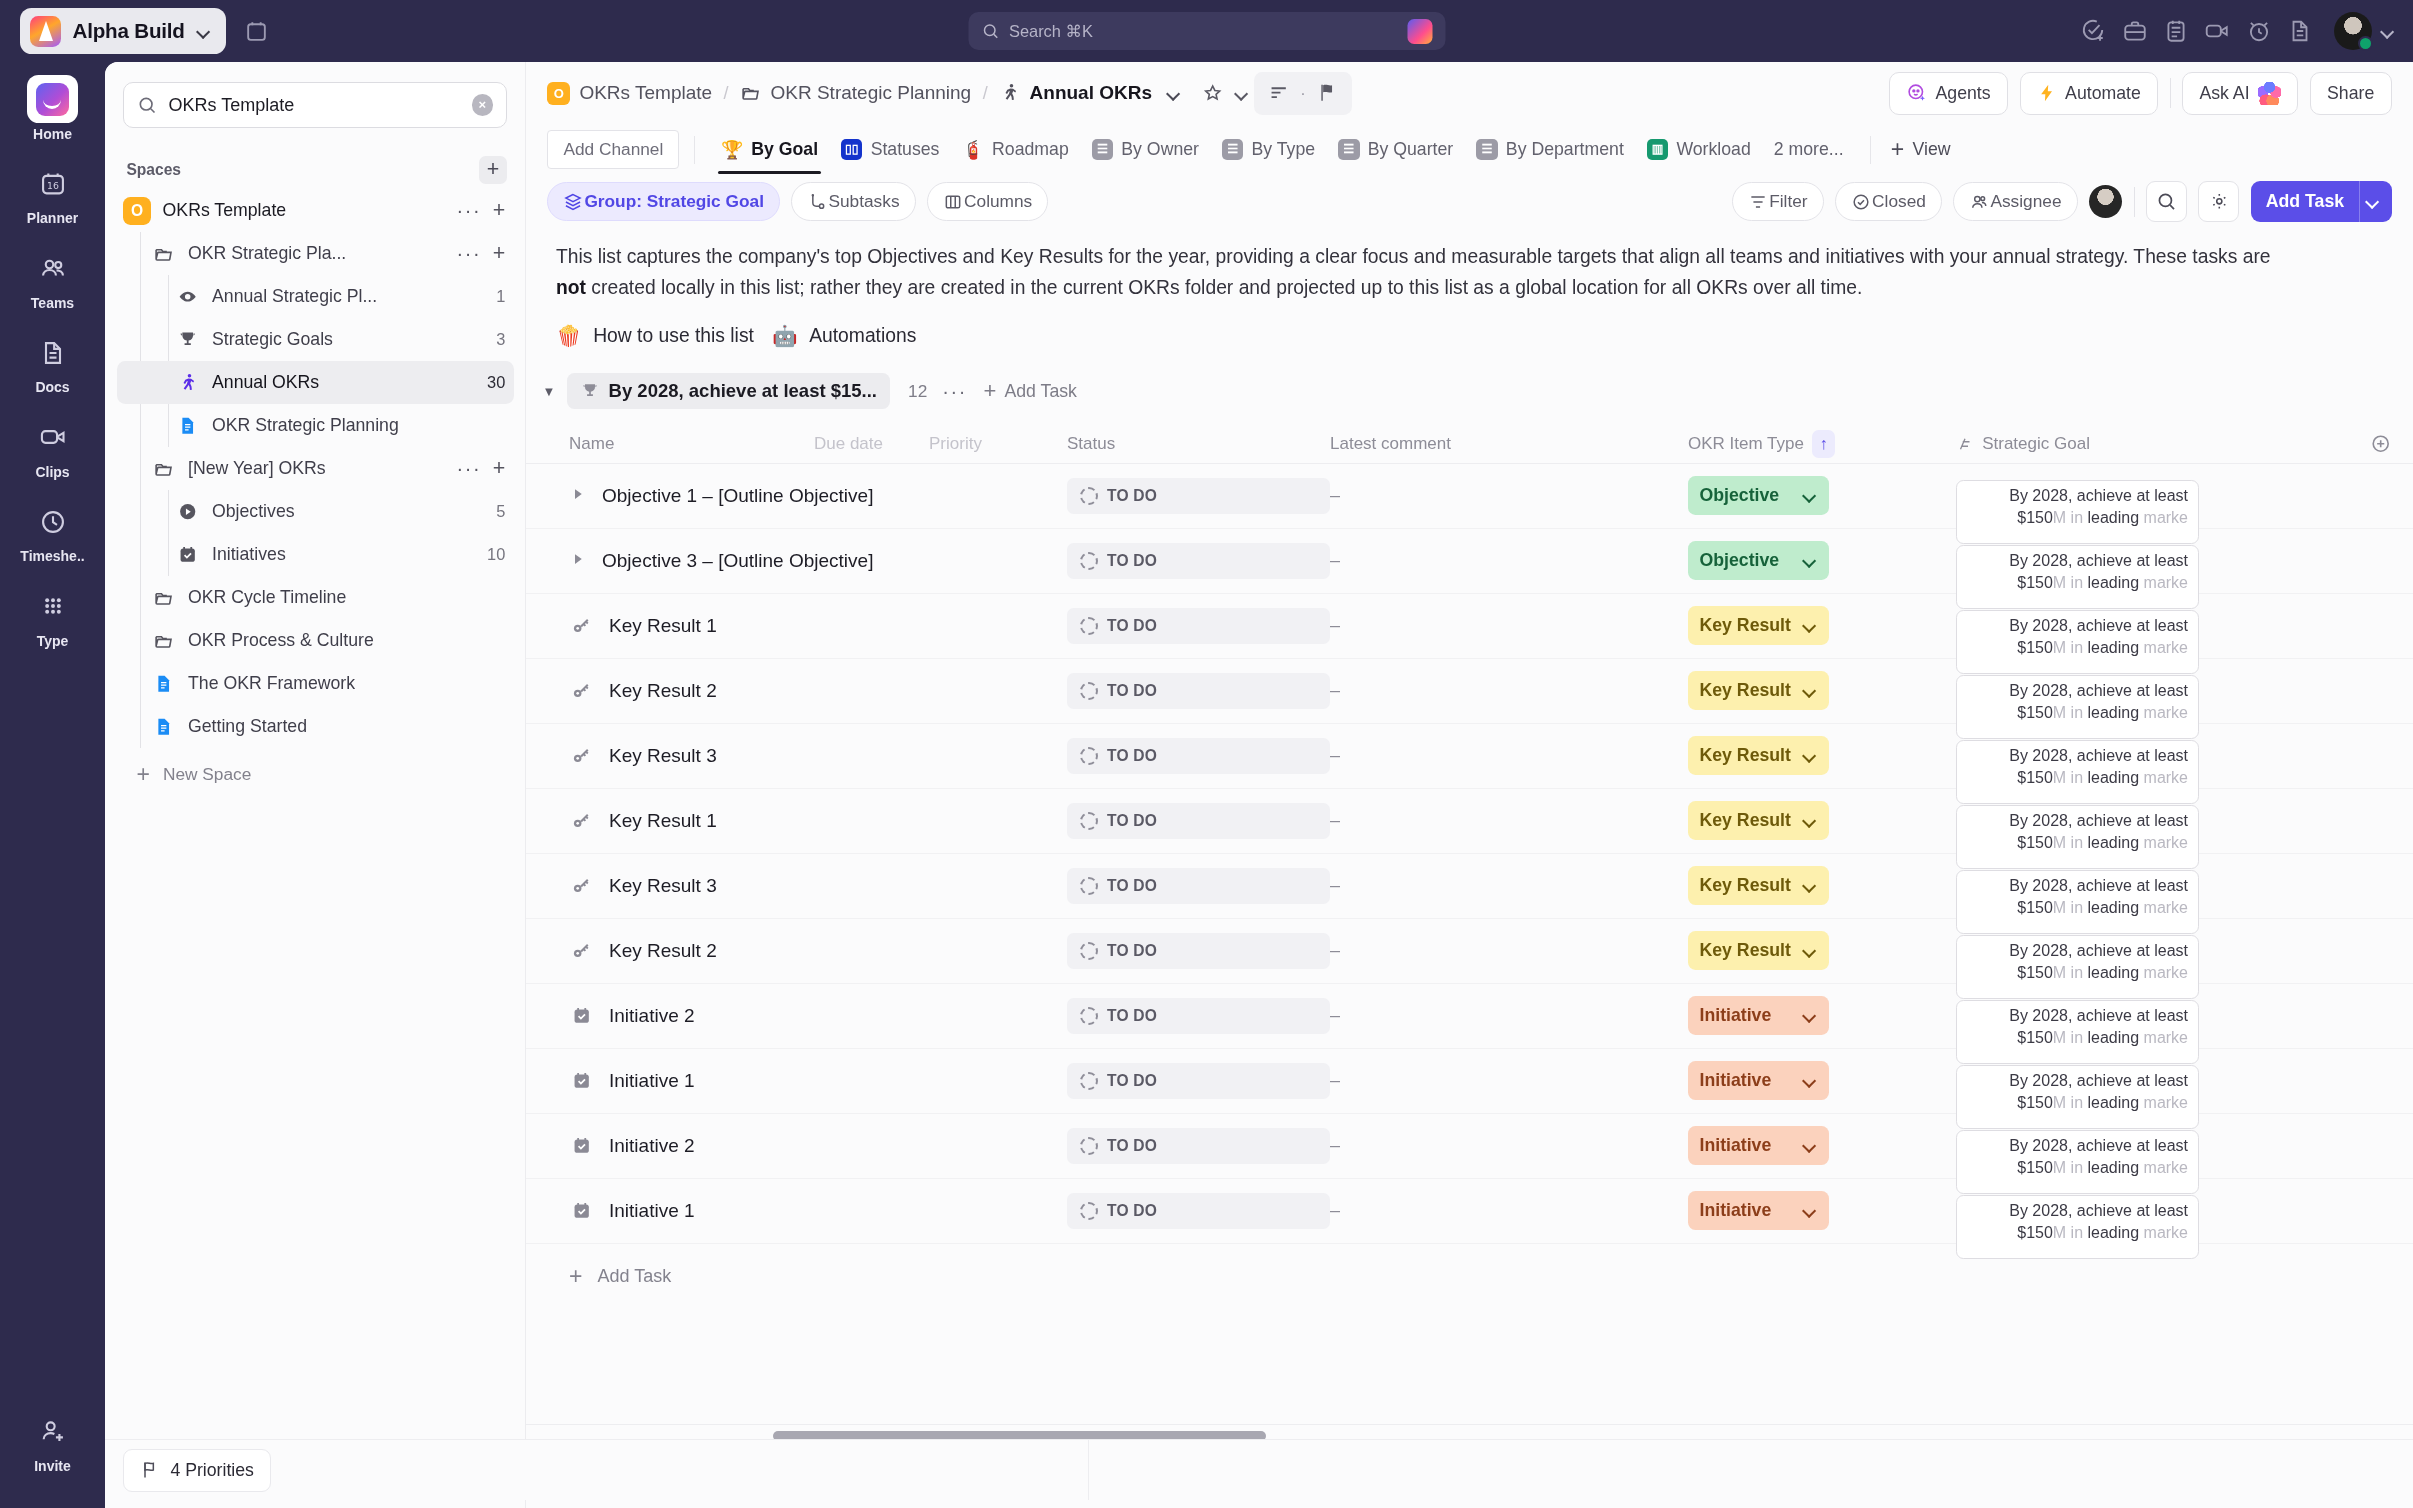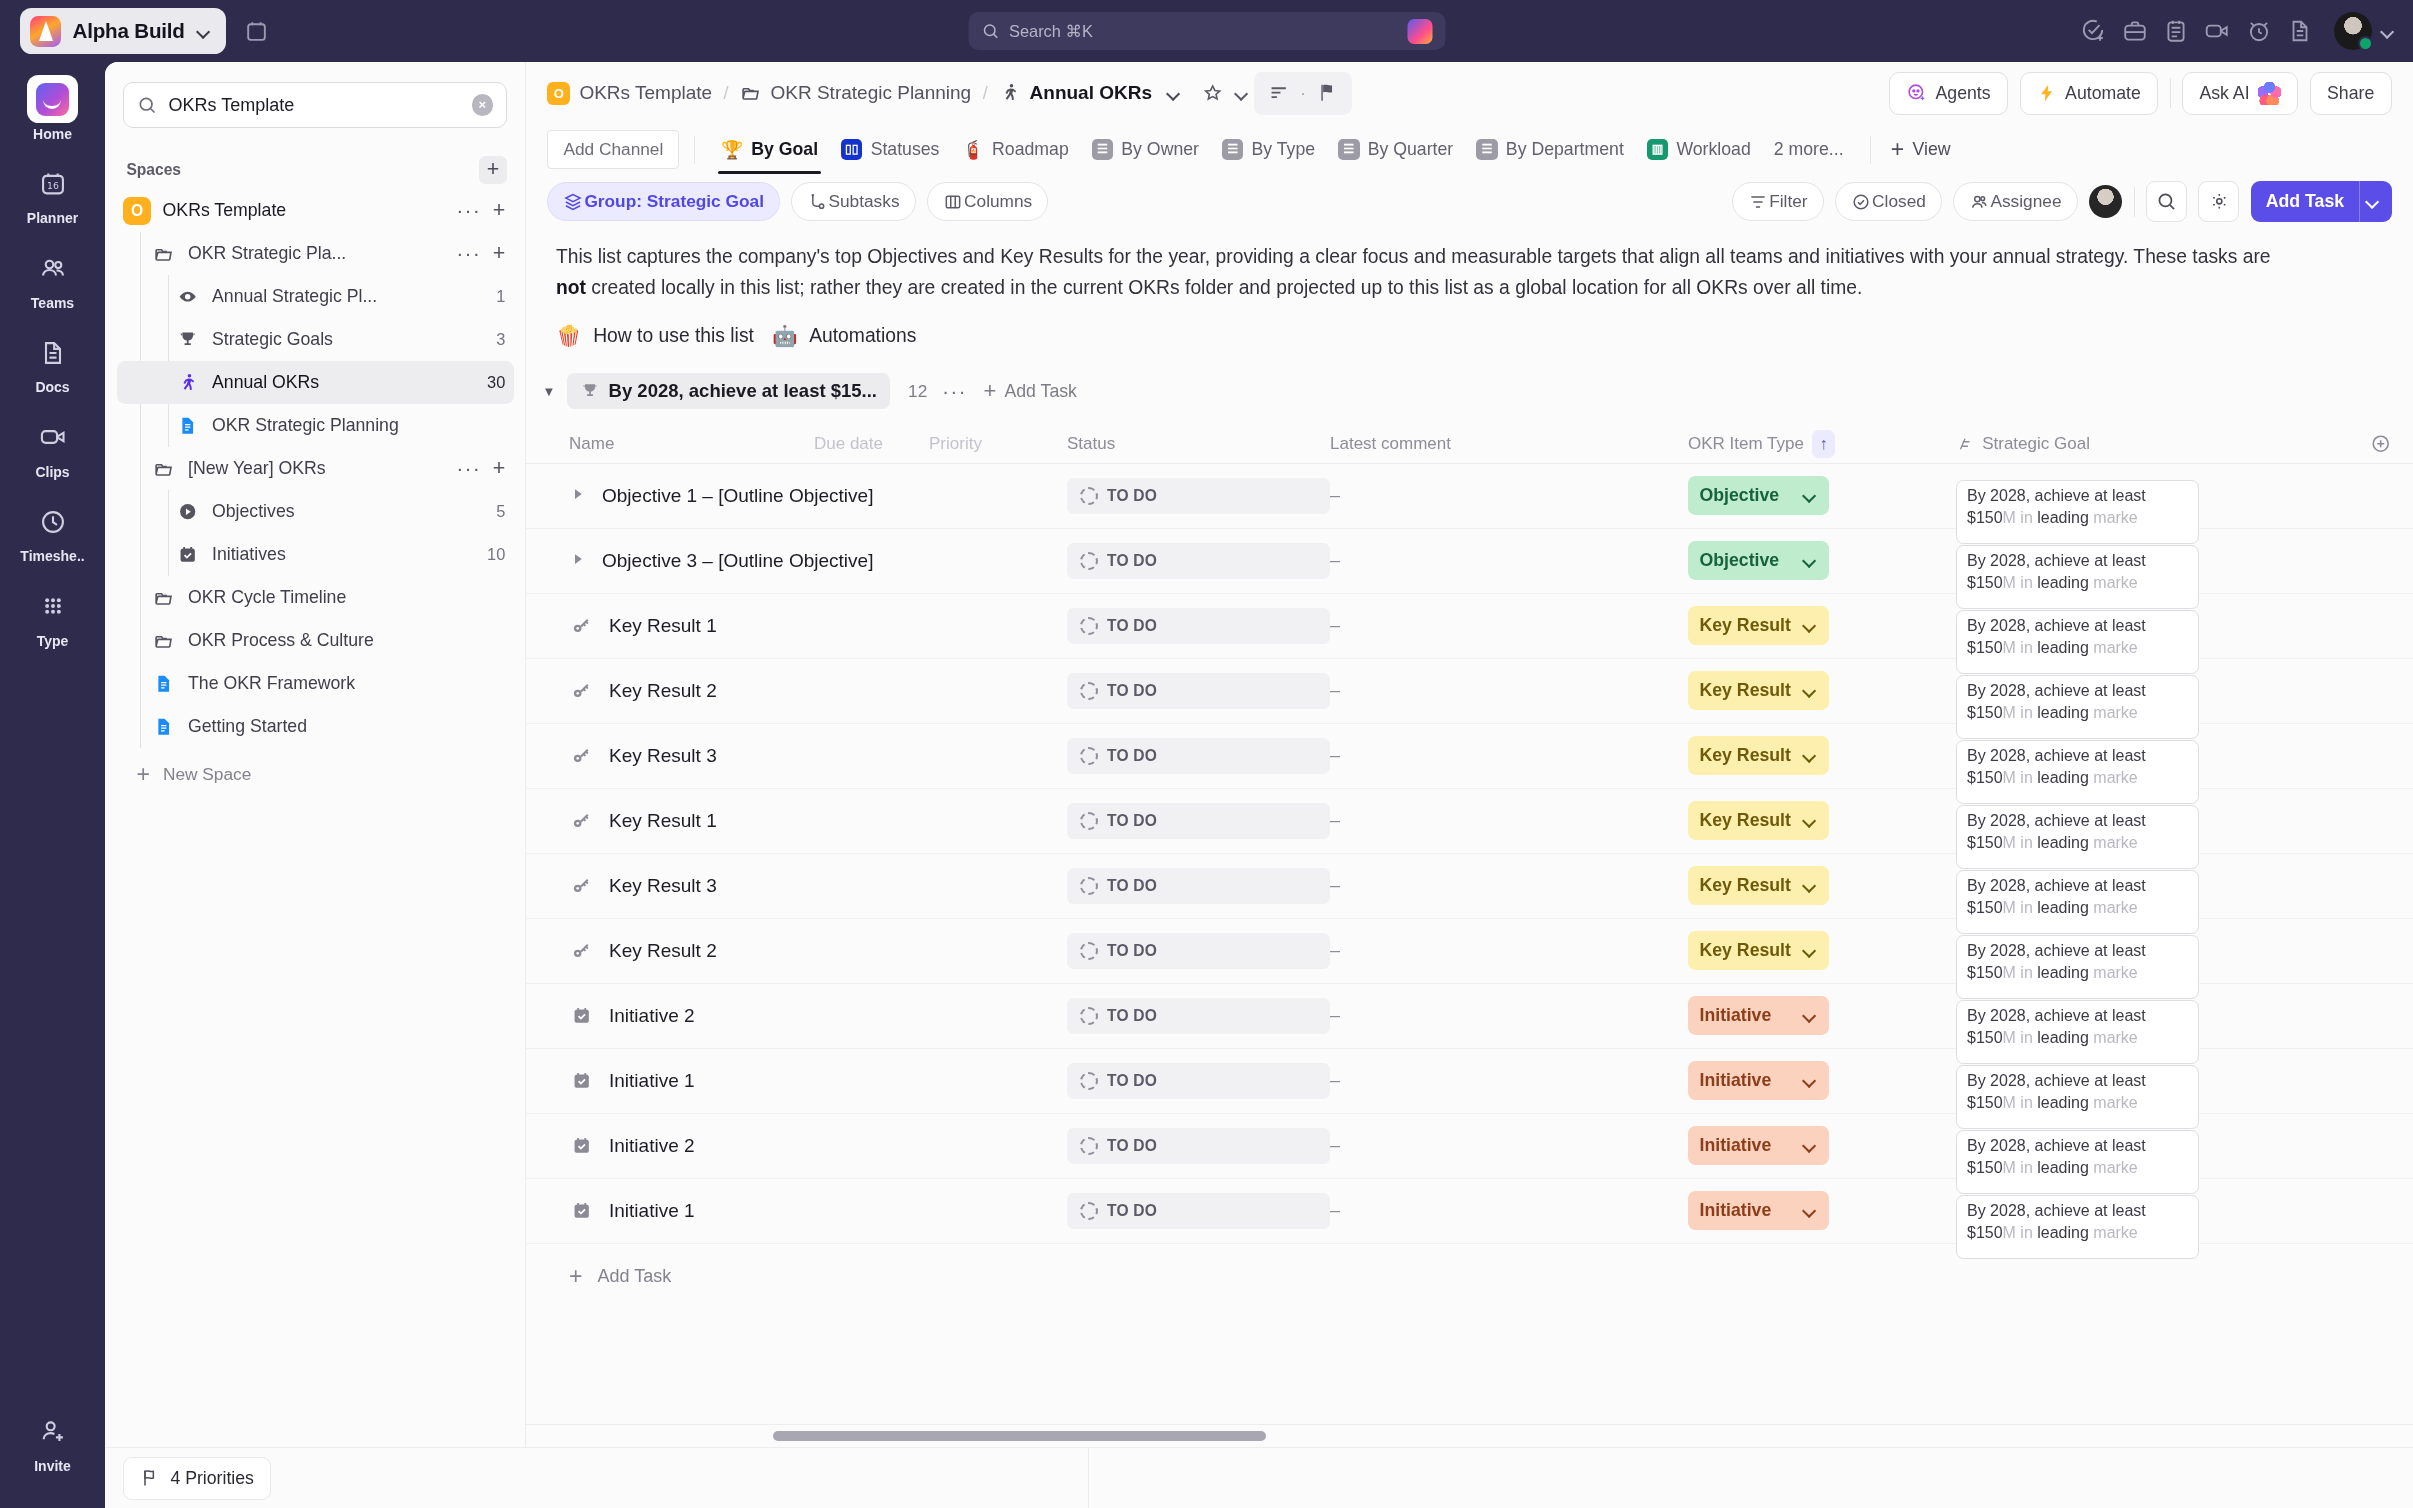--- a/index.html
+++ b/index.html
@@ -270,35 +270,35 @@
   .dash { font-size: 18px; color: #8d8c97; }
   .typechip {
     display: flex; align-items: center; height: 39px; border-radius: 7.4px; padding: 0 11.5px;
     font-size: 17.7px; font-weight: 700; width: 141px; justify-content: space-between; cursor: pointer;
   }
   .t-obj { background: #bfeccd; color: #16623a; }
   .t-kr  { background: #fdf0ae; color: #6e5a0a; }
   .t-ini { background: #fbd2bd; color: #8c3e1a; }
   .goalcell {
     border: 0.8px solid #dedde2; border-radius: 7.4px; height: 64px; width: 243px; overflow: hidden;
-    padding: 4.1px 10px; font-size: 16px; line-height: 1.34; color: #3b3a45; text-align: left;
+    padding: 4.1px 10px; font-size: 16px; line-height: 1.34; color: #3b3a45; text-align: right;
     background: #fff; cursor: pointer; margin-top: 33px;
   }
   .goalcell .fade { color: #b9b8c1; }
   .addtask-row { display: flex; align-items: center; gap: 15px; height: 66px; padding-left: 43px; font-size: 18px; color: #83828d; cursor: pointer; }
   .addtask-row .p { font-size: 23px; }
 
   
   .hscroll { position: absolute; left: 421px; bottom: 61px; width: 1993px; height: 23px; display: flex; align-items: center; }
   .hscroll-track { position: absolute; left: 0; right: 0; height: 0.8px; background: #ededf0; top: 0; }
   .hscroll-thumb { position: absolute; left: 247px; top: 6.6px; width: 493px; height: 10.7px; border-radius: 5.8px; background: #a8a7b1; }
 
   
   .footbar {
-    position: absolute; left: 0; bottom: 0; width: 2308px; height: 61px;
+    position: absolute; left: 0; bottom: 8px; width: 2308px; height: 61px;
     border-top: 0.8px solid #ededf0; background: #fbfbfc; display: flex; align-items: center; padding-left: 18px;
   }
   .priorities {
     display: flex; align-items: center; gap: 10px; height: 43px; padding: 0 16.4px;
     background: #fff; border: 0.8px solid #e9e9ed; border-radius: 9px;
     font-size: 17.7px; color: #2b2a34; cursor: pointer;
   }
   .priorities svg { width: 20px; height: 20px; color: #4e4d59; }
   .footdiv { position: absolute; left: 983px; top: 0; bottom: 0; width: 0.8px; background: #ededf0; }
 </style>

